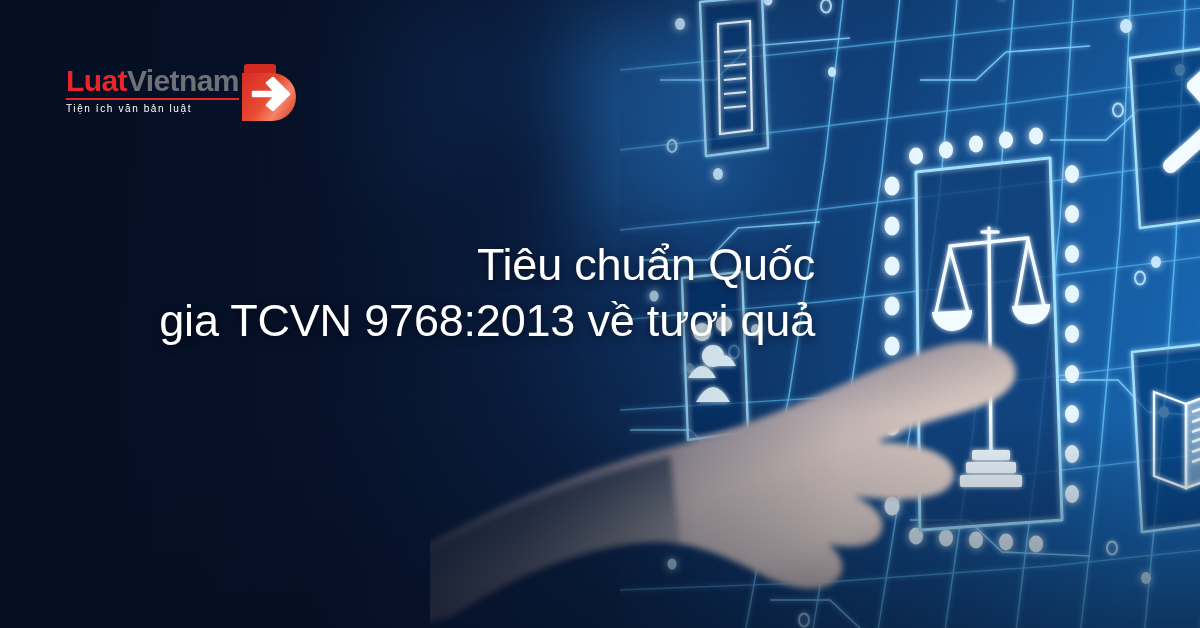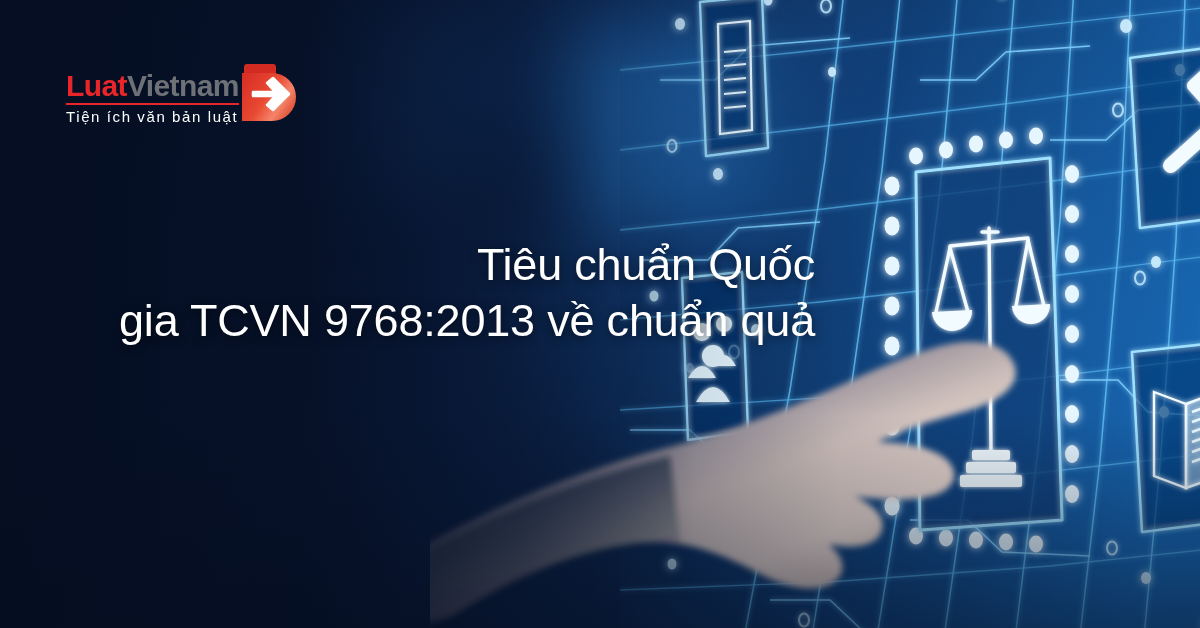--- a/index.html
+++ b/index.html
@@ -72,36 +72,36 @@
   .vignette-bottom {
     position:absolute; inset:0;
     background:linear-gradient(0deg, rgba(5,13,32,.55) 0%, rgba(5,13,32,0) 34%);
     pointer-events:none;
   }
 
   
   .logo {
     position:absolute;
     left:66px; top:62px;
-    display:flex; align-items:flex-end; 
+    display:flex; align-items:flex-start; 
     z-index:20;
   }
   .logo-text { position:relative; padding-top:4px; }
   .logo-wordmark {
     font-size:30px; font-weight:bold; line-height:1;
     letter-spacing:-.6px; white-space:nowrap;
   }
   .logo-luat { color:#e8262a; }
   .logo-vietnam { color:#6e7276; }
   .logo-rule {
     width:100%; height:2px; background:#e8262a;
     margin-top:2px; margin-bottom:3px;
   }
   .logo-tagline {
-    color:#ffffff; font-size:15px; letter-spacing:1.6px;
+    color:#ffffff; font-size:10px; letter-spacing:1.6px;
     white-space:nowrap; line-height:1.2;
   }
   .logo-mark { margin-top:-2px; }
   .logo-mark svg { display:block; }
 
   
   .headline {
     position:absolute;
     left:55px; top:237px;
     width:760px;
@@ -402,16 +402,16 @@
 
         <path d="M3 13 h30 a24 24 0 0 1 0 48 h-30 z" fill="url(#redGrad)"></path>
 
         <path d="M14 32 h22 l-8 -9 l6 -5 l16 16 l-16 16 l-6 -5 l8 -9 h-22 z" fill="#ffffff" stroke="#ffffff" stroke-width="2.5" stroke-linejoin="round"></path>
       </svg>
     </div>
   </div>
 
   <h1 class="headline">
     <span class="headline-line">Tiêu chuẩn Quốc</span>
-    <span class="headline-line">gia TCVN 9768:2013 về chuẩn quả</span>
+    <span class="headline-line">gia TCVN 9768:2013 về tươi quả</span>
   </h1>
 
 </div>
 
 </body></html>

